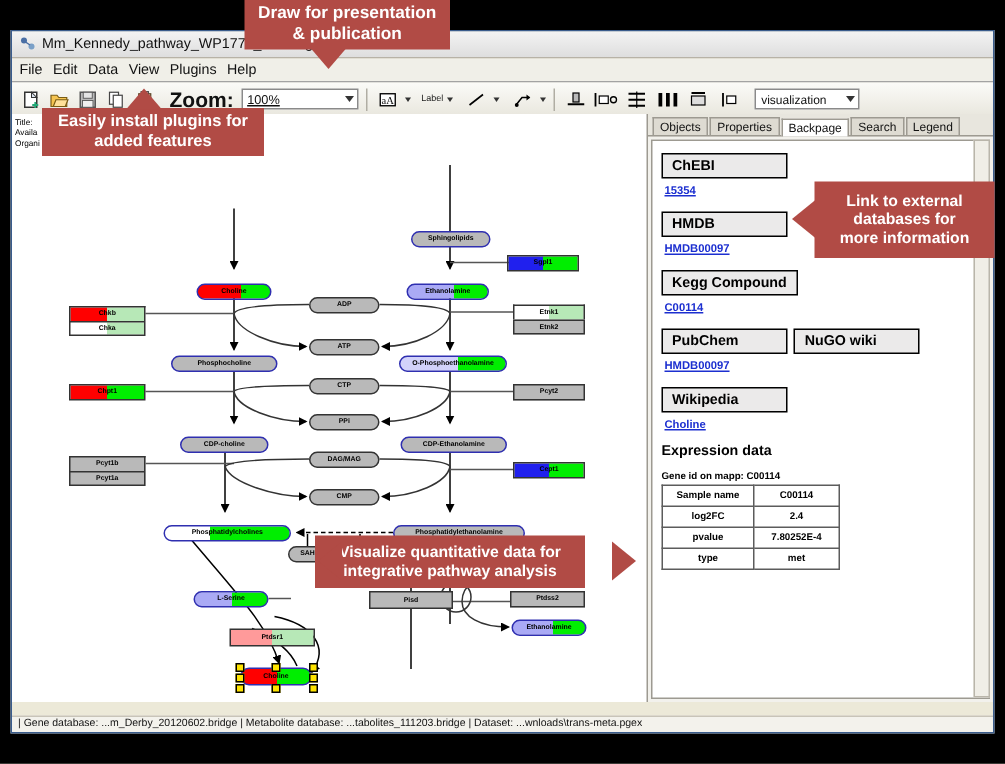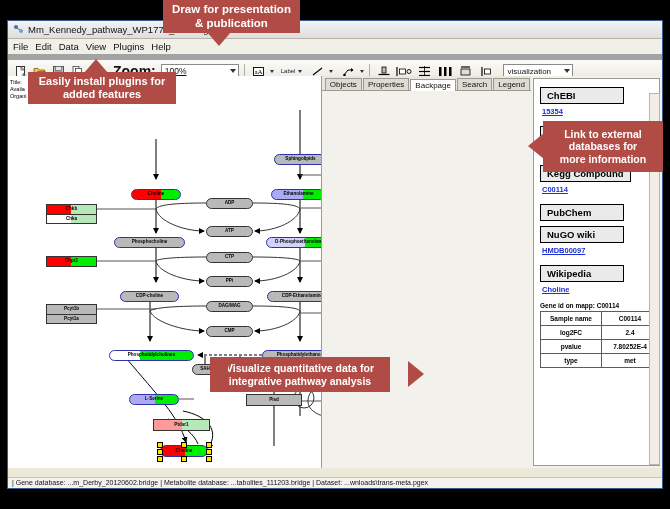--- a/index.html
+++ b/index.html
@@ -8,21 +8,21 @@
   #app{position:absolute;left:7px;top:20px;width:656px;height:469px;background:#ece9d8;border:1px solid #3a5c8c;box-sizing:border-box;}
 
   
   .titlebar{height:17px;background:linear-gradient(to bottom,#f3f3f3,#dedede);
     border-bottom:1px solid #b7b2a6;display:flex;align-items:center;padding-left:5px;}
   .titlebar .tb-icon{width:11px;height:11px;margin-right:4px;position:relative;}
   .titlebar .tb-icon svg{display:block;}
   .titlebar .tb-text{font-size:9.5px;color:#111;white-space:nowrap;overflow:hidden;}
 
   
-  .menubar{height:15px;background:#f0efe8;border-bottom:6px solid #a3a3a3;display:flex;align-items:center;padding-left:5px;gap:7px;text-align:right;}
+  .menubar{height:15px;background:#f0efe8;border-bottom:1px solid #a3a3a3;display:flex;align-items:center;padding-left:5px;gap:7px;text-align:right;}
   .menubar span{font-size:9.5px;color:#111;cursor:default;}
 
   
   .toolbar{height:22px;background:linear-gradient(to bottom,#fbfbf8,#e9e7de);
     border-bottom:1px solid #b9b5aa;display:flex;align-items:center;padding-left:4px;gap:2px;}
   .tbtn{width:17px;height:17px;display:flex;align-items:center;justify-content:center;}
   .tbtn svg{display:block;}
   .zoomlab{font-size:14px;margin-left:6px;margin-right:3px;color:#111;font-weight:bold;}
   .zoomsel{width:78px;height:14px;border:1px solid #8a8a8a;background:#fff;font-size:8.5px;
     display:flex;align-items:center;padding-left:3px;position:relative;box-sizing:border-box;color:#111;text-decoration:underline;}
@@ -31,21 +31,21 @@
   .dd-arrow{border-left:2.5px solid transparent;border-right:2.5px solid transparent;border-top:3.5px solid #333;margin-left:1px;}
   .vizsel{width:70px;height:14px;border:1px solid #8a8a8a;background:#fff;font-size:8px;
     display:flex;align-items:center;padding-left:3px;position:relative;box-sizing:border-box;color:#111;margin-left:4px;}
   .vizsel .arr{position:absolute;right:2px;top:4px;border-left:3px solid transparent;border-right:3px solid transparent;border-top:4px solid #333;}
 
   
   .bodywrap{position:absolute;left:0;top:55px;right:0;bottom:20px;display:flex;}
   .canvaspane{position:relative;width:423px;background:#fff;border-right:1px solid #9d9a91;overflow:hidden;}
   .sidelabels{position:absolute;left:2px;top:3px;font-size:5.5px;line-height:7px;color:#000;z-index:3;}
 
-  .rightpane{flex:1;background:#f2f1ec;position:relative;display:flex;flex-direction:row;}
+  .rightpane{flex:1;background:#f2f1ec;position:relative;display:flex;flex-direction:column;}
 
   
   .tabstrip{height:14px;background:#e8e6de;display:flex;align-items:flex-end;padding-left:3px;border-bottom:1px solid #9d9a91;}
   .tab{font-size:8px;padding:1px 4px 1px 4px;border:1px solid #9d9a91;border-bottom:none;background:#dedbd2;margin-right:1px;color:#111;}
   .tab.active{background:#fff;position:relative;top:1px;font-weight:normal;}
   .backpane{flex:1;background:#fff;border:1px solid #9d9a91;margin:2px;overflow:hidden;position:relative;}
   .bp-inner{padding:6px 0 0 6px;position:relative;}
   .dbhead{display:inline-block;border:1px solid #000;background:#ebeaea;font-size:9.5px;font-weight:bold;
     padding:2px 6px;min-width:70px;color:#000;margin-bottom:3px;}
   .dblink{font-size:7.5px;color:#1c2fd0;text-decoration:underline;font-weight:bold;margin:0 0 8px 2px;display:block;}
@@ -458,20 +458,21 @@
           <a class="dblink" href="#">C00114</a>
 
           <div class="dbhead">PubChem</div>
 
           <div class="dbhead">NuGO wiki</div>
           <a class="dblink" href="#">HMDB00097</a>
 
           <div class="dbhead">Wikipedia</div>
           <a class="dblink" href="#">Choline</a>
 
+          <div class="exprhead">Expression data</div>
           <div class="genemapp">Gene id on mapp: C00114</div>
 
           <table class="exprtab">
             <tbody>
                 <tr>
               <td class="k">Sample name</td>
               <td class="v">C00114</td>
             </tr>
             <tr>
               <td class="k">log2FC</td>

